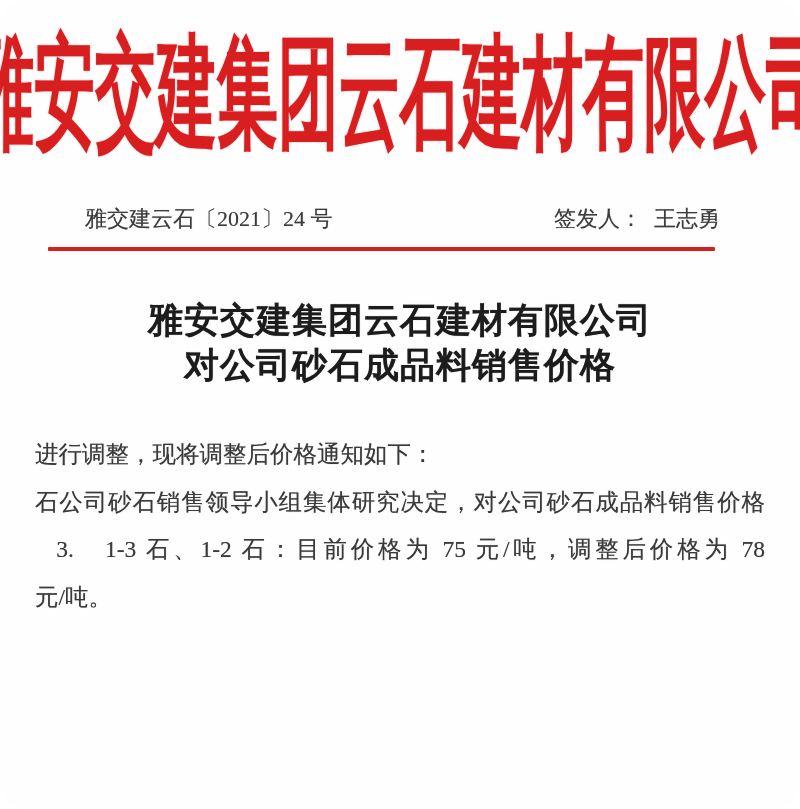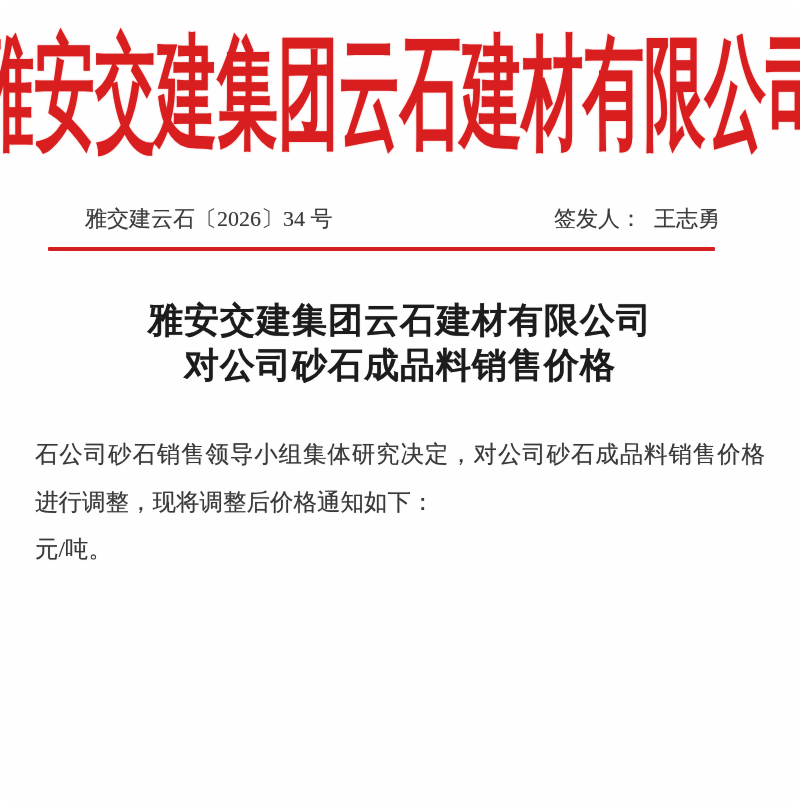--- a/index.html
+++ b/index.html
@@ -92,32 +92,33 @@
 </head>
 <body>
 
 <div class="sheet">
 
   <div class="letterhead">
     <span class="company">雅安交建集团云石建材有限公司</span>
   </div>
 
   <div class="docmeta">
-    <span>雅交建云石〔2026〕34 号</span>
+    <span>雅交建云石〔2021〕24 号</span>
     <span>
       <span>签发人：</span><span class="issuer-name">王志勇</span>
     </span>
   </div>
 
   <div class="red-rule"></div>
 
   <div class="doc-title">
     <div>雅安交建集团云石建材有限公司</div>
     <div>对公司砂石成品料销售价格</div>
   </div>
 
   <div class="body-text">
+    <div class="line">进行调整，现将调整后价格通知如下：</div>
     <div class="line fill">石公司砂石销售领导小组集体研究决定，对公司砂石成品料销售价格</div>
-    <div class="line">进行调整，现将调整后价格通知如下：</div>
+    <div class="line ind1 fill">3.　1-3 石、1-2 石：目前价格为 75 元/吨，调整后价格为 78</div>
     <div class="line">元/吨。</div>
   </div>
 
 </div>
 
 </body></html>

